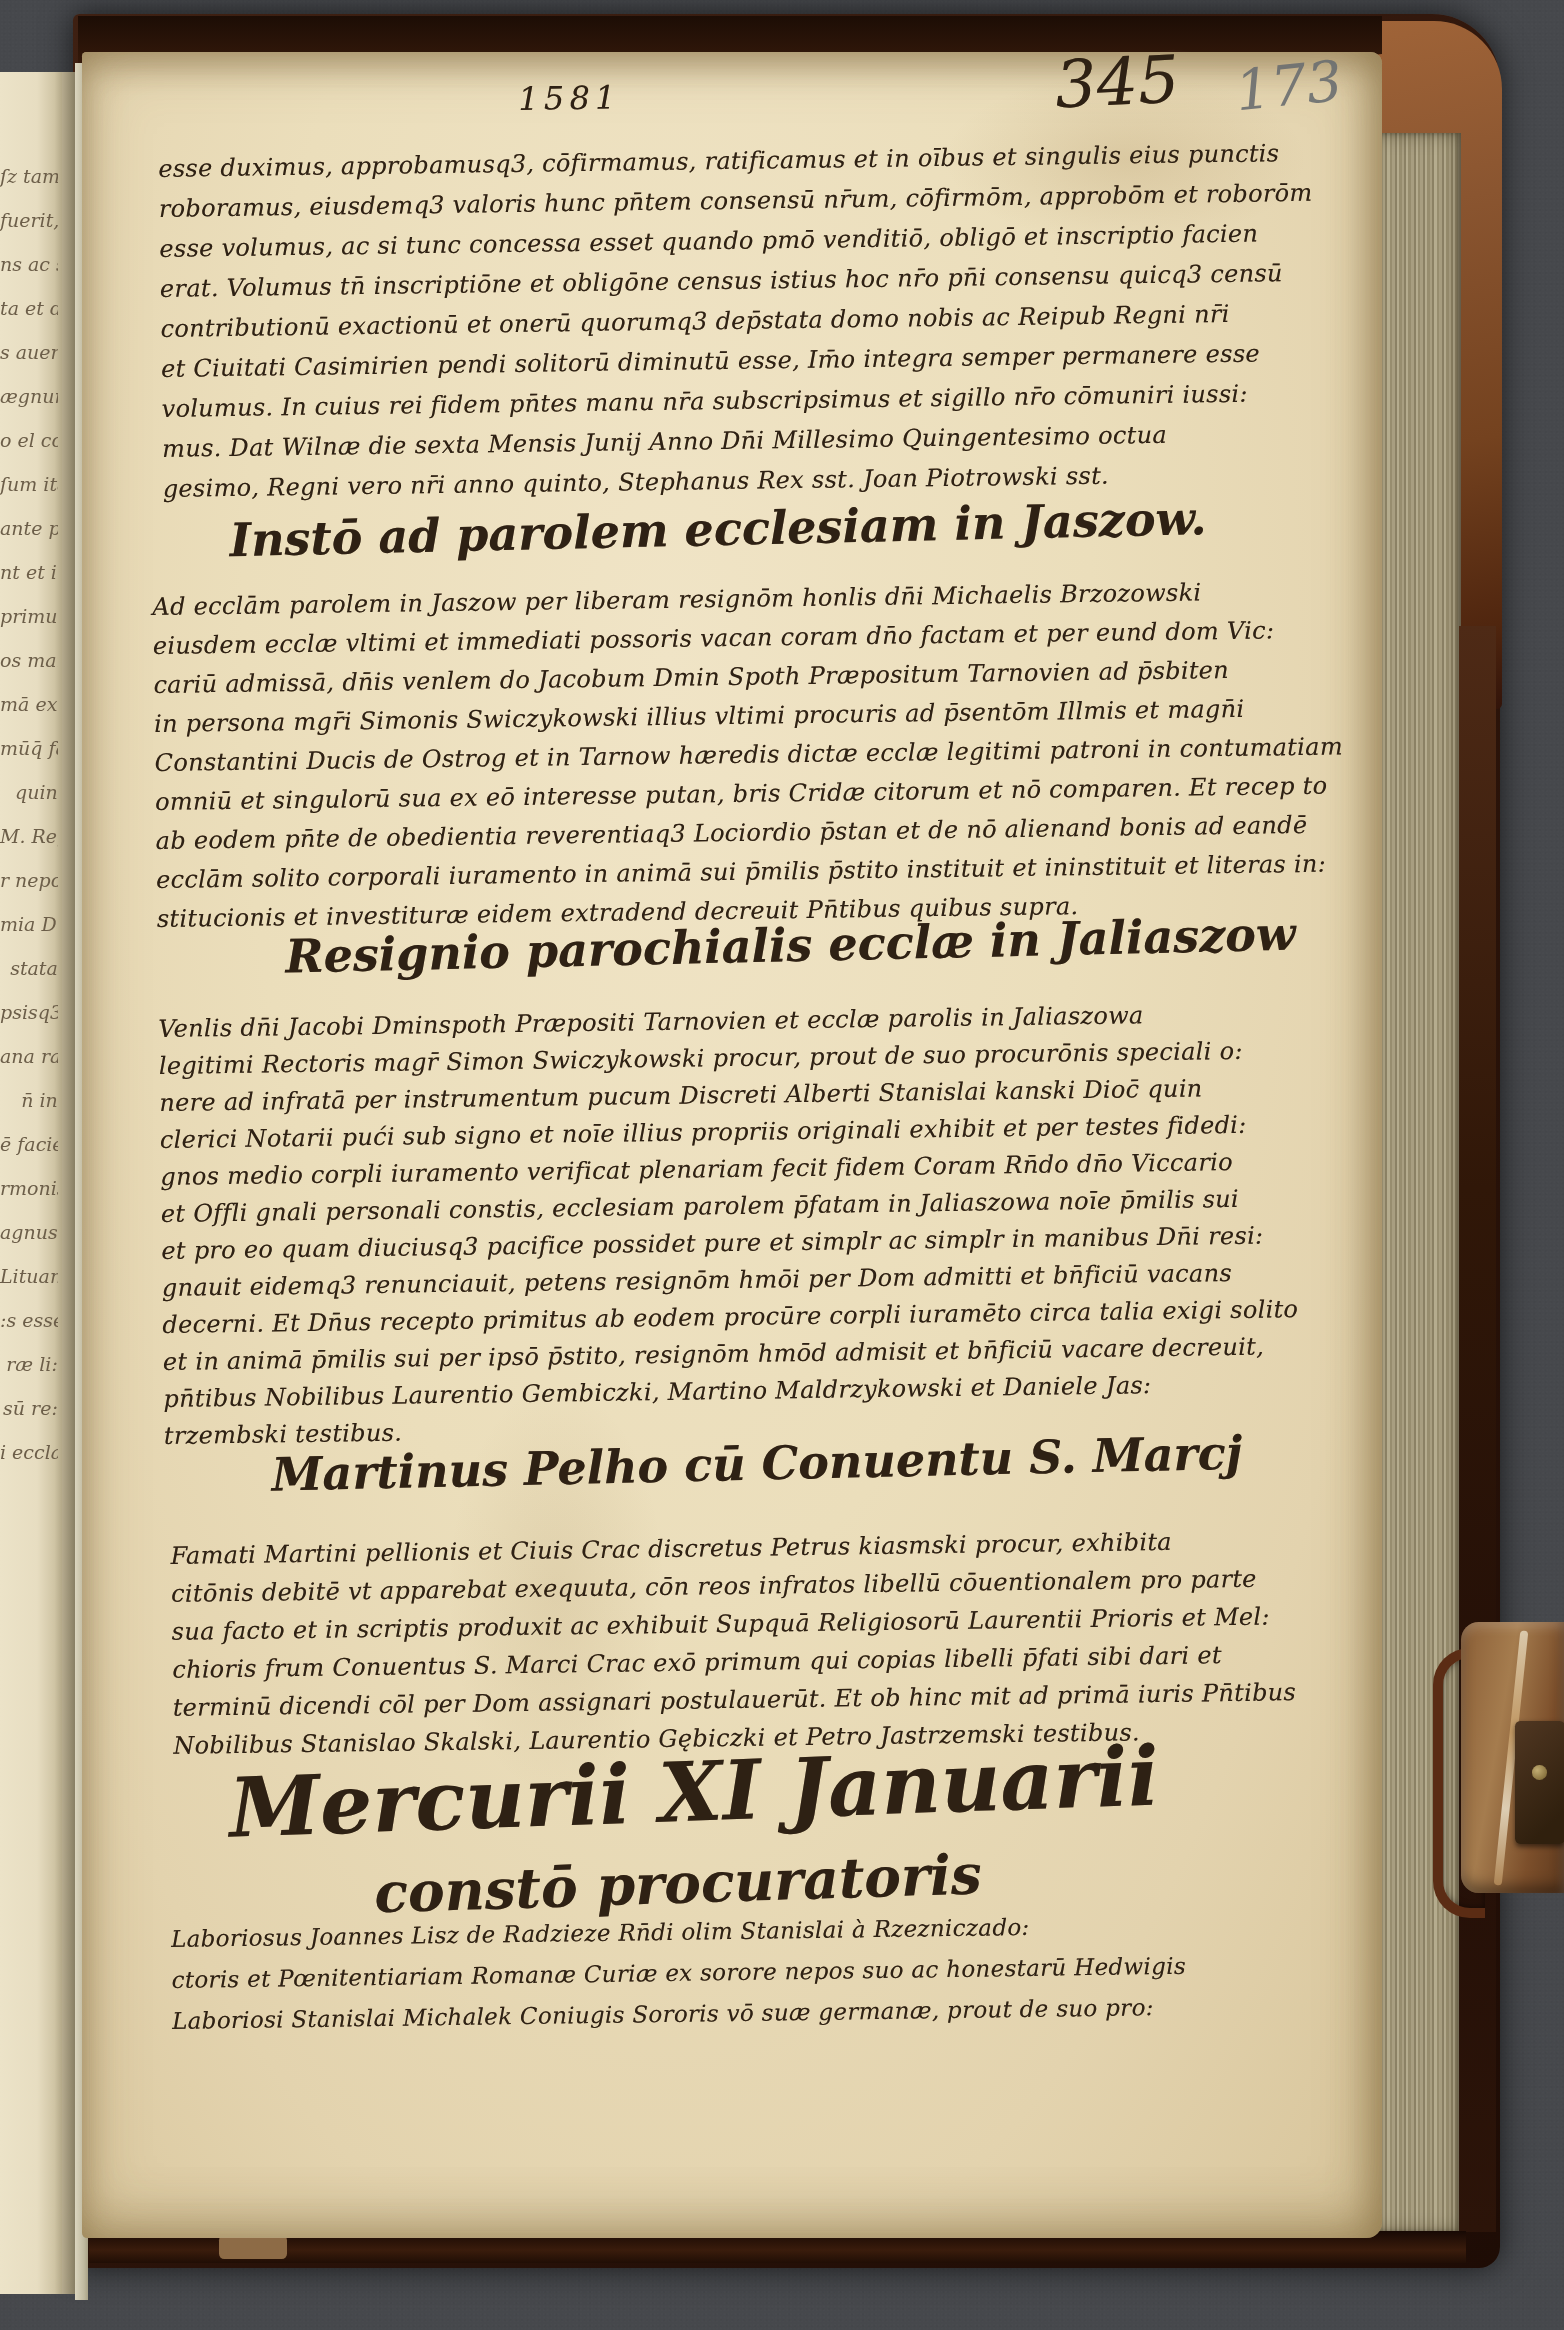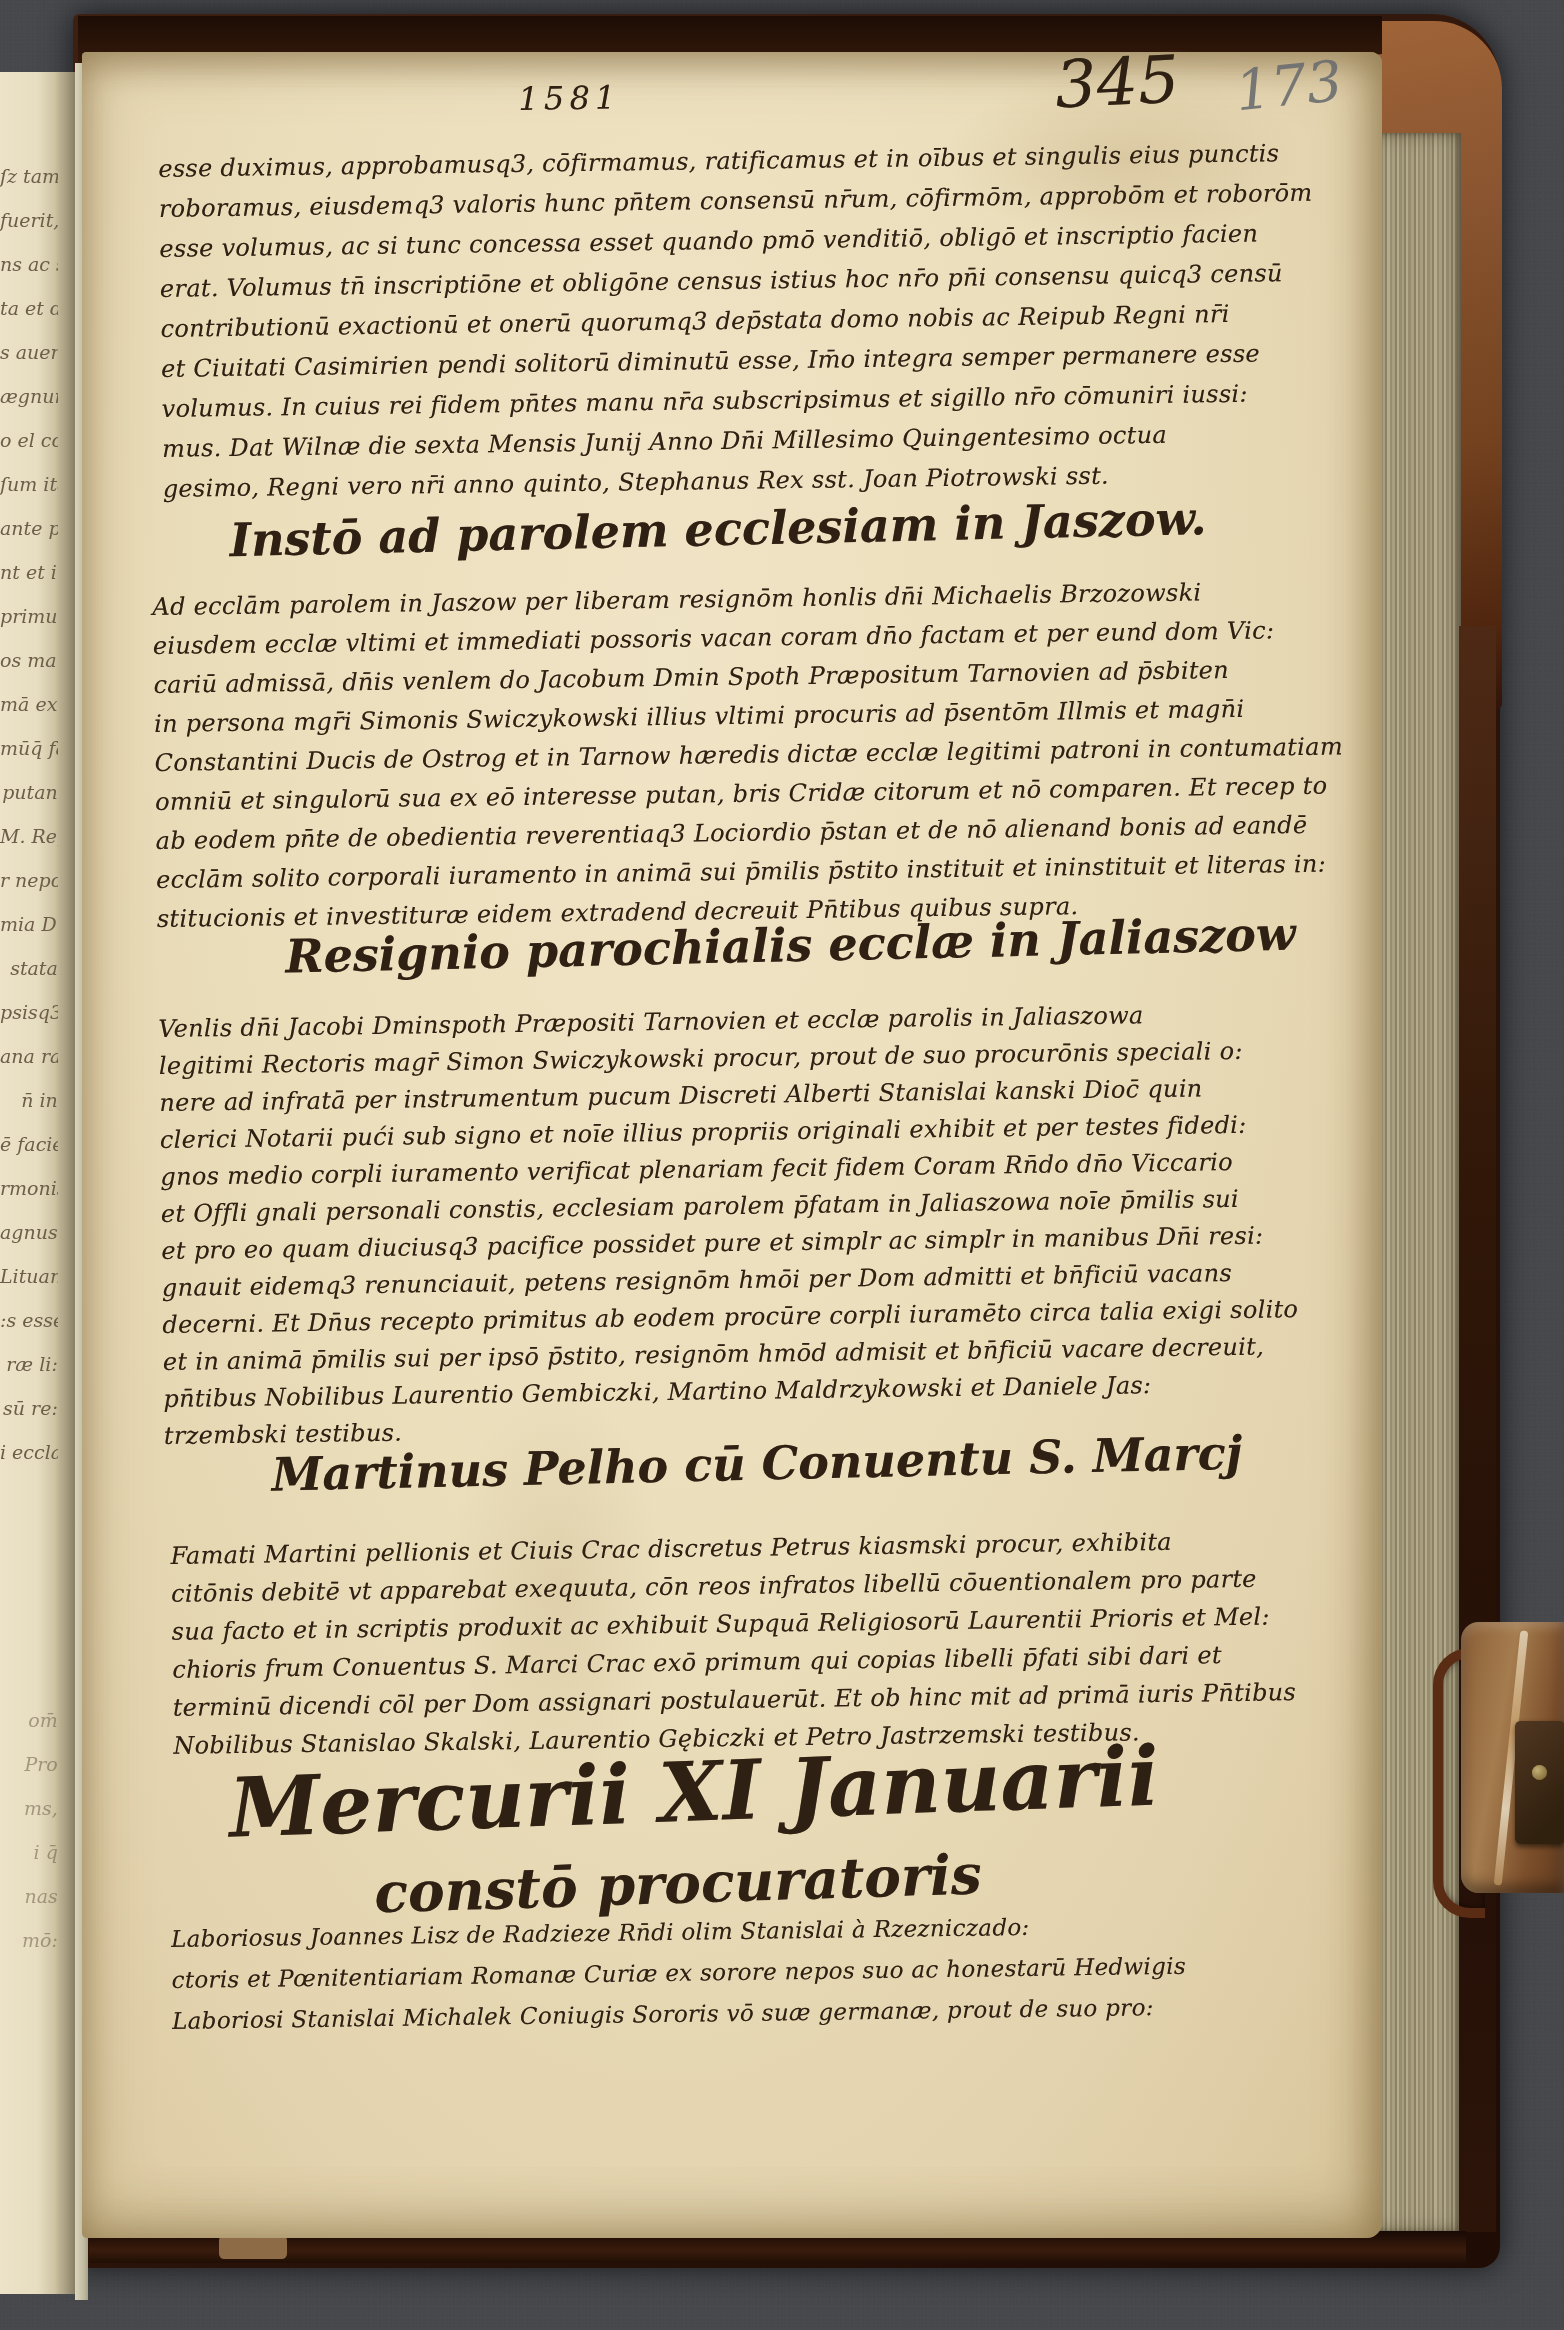--- a/index.html
+++ b/index.html
@@ -161,45 +161,37 @@
         <div class="line">s auertat)</div>
         <div class="line">ægnum et</div>
         <div class="line">o el con:</div>
         <div class="line">ſum ita</div>
         <div class="line">ante præ:</div>
         <div class="line">nt et in.</div>
         <div class="line">primum</div>
         <div class="line">os man:</div>
         <div class="line">mā exō:</div>
         <div class="line">mūq̄ fa:</div>
-        <div class="line">putan</div>
+        <div class="line">quin</div>
         <div class="line">M. Regiæ</div>
         <div class="line">r nepos</div>
         <div class="line">mia Dn̄,</div>
         <div class="line">stata</div>
         <div class="line">psisq3</div>
         <div class="line">ana ra:</div>
         <div class="line">n̄ in</div>
         <div class="line">ē facien</div>
         <div class="line">rmonis</div>
         <div class="line">agnus Dux</div>
         <div class="line">Lituaniæ</div>
         <div class="line">:s esse</div>
         <div class="line">ræ li:</div>
         <div class="line">sū re:</div>
         <div class="line">i ecclæ</div>
       </div>
-    <div class="facing-frags facing-frags-lower">
-        <div class="line">om̄</div>
-        <div class="line">Pro</div>
-        <div class="line">ms,</div>
-        <div class="line">i q̄</div>
-        <div class="line">nas</div>
-        <div class="line">mō:</div>
-      </div>
   </div>
   <div class="gutter-shadow"></div>
   <div class="gutter-light"></div>
 
   <div class="page">
     <div class="stain-a"></div>
     <div class="stain-b"></div>
 
     <div class="page-text ink">
 

